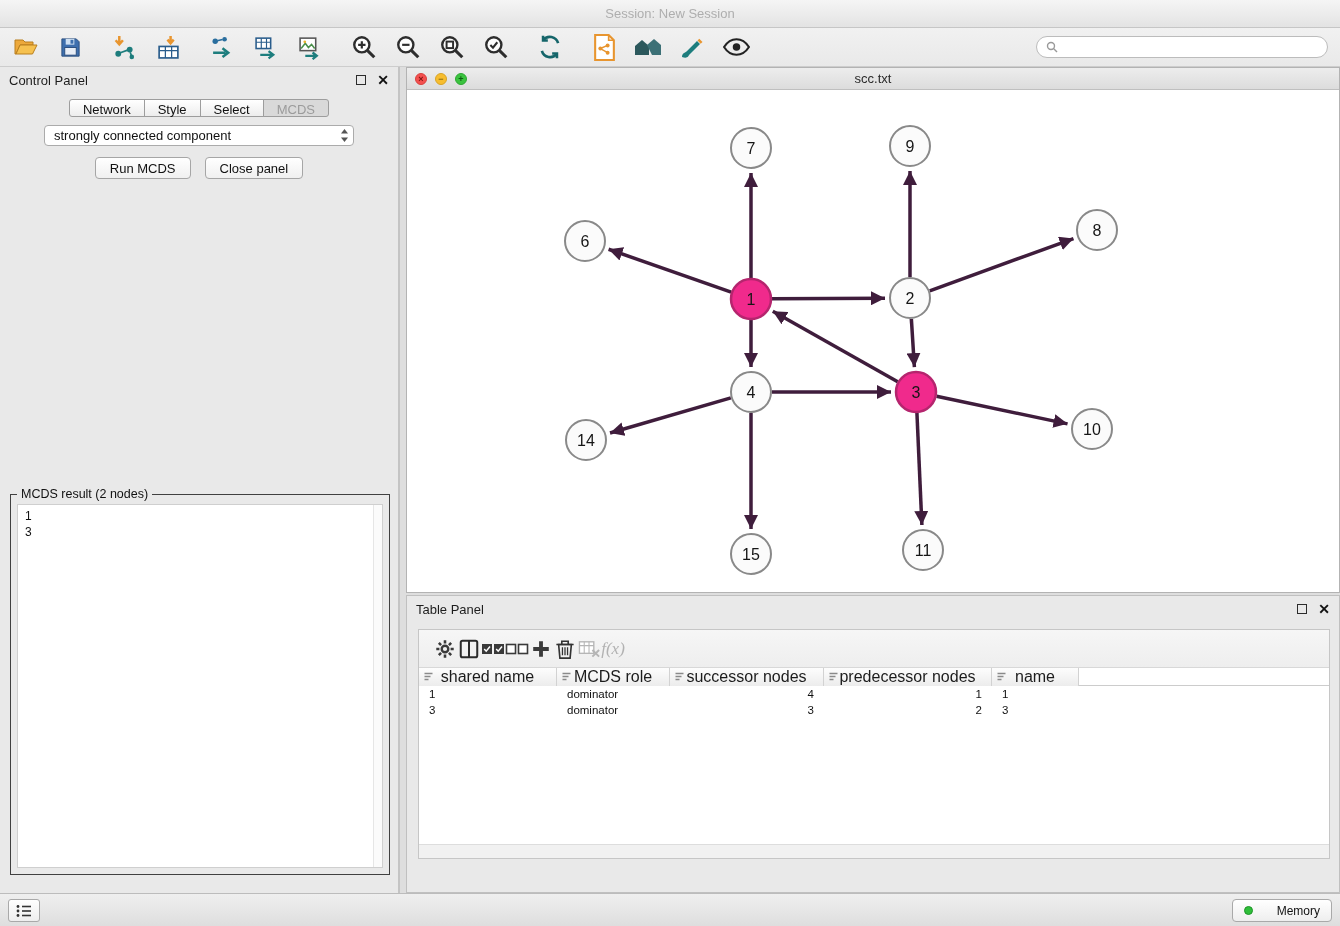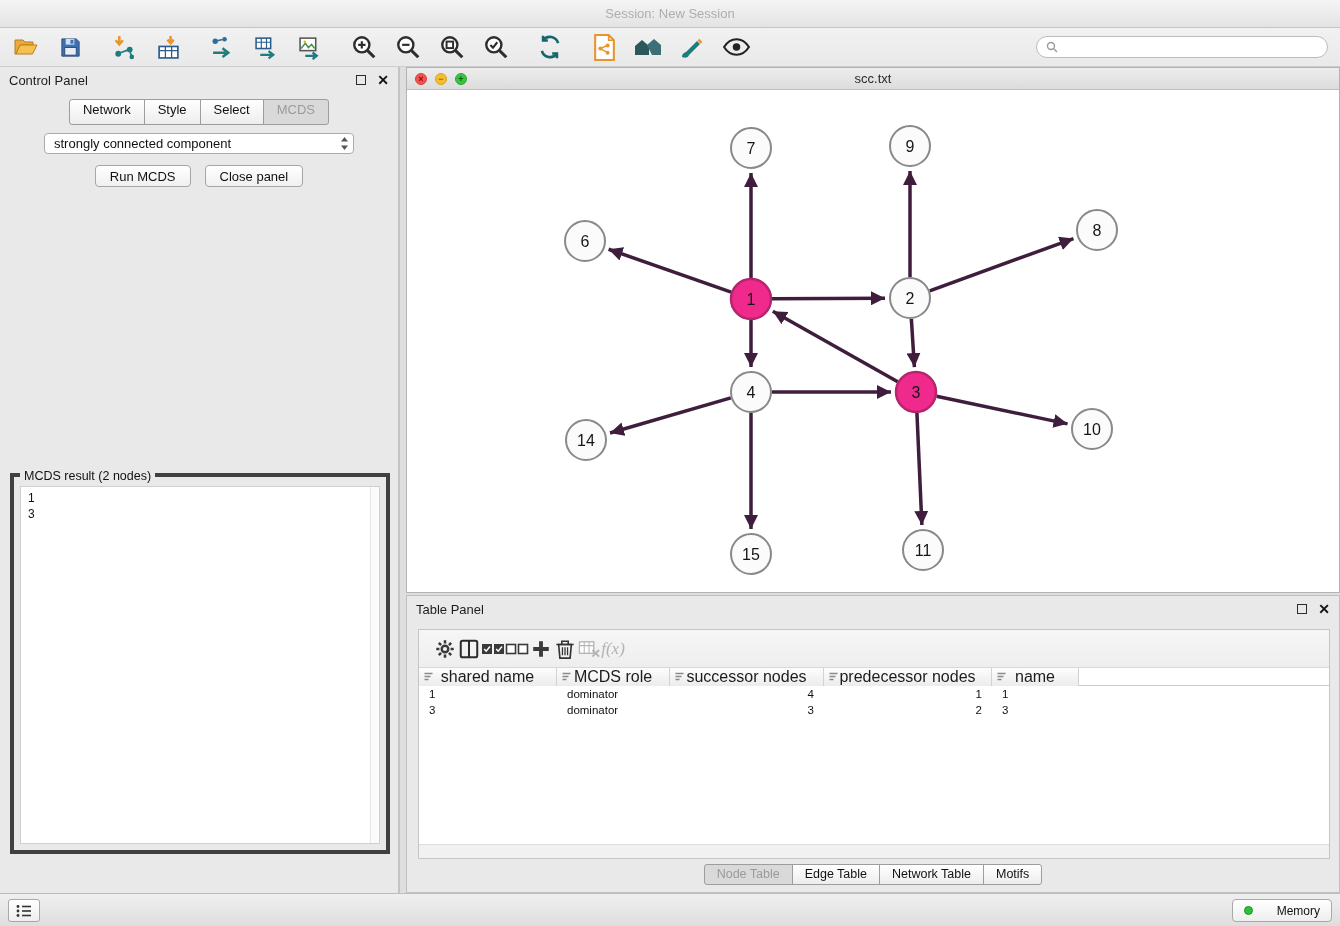--- a/index.html
+++ b/index.html
@@ -26,36 +26,36 @@
 
   
   .control-panel{position:absolute;left:0;top:67px;width:400px;height:826px;
     background:#e9e9e9;border-right:2px solid #c4c4c4;}
   .panel-header{height:26px;display:flex;align-items:center;padding:0 9px;font-size:13px;color:#1d1d1d;}
   .hdr-icons{margin-left:auto;display:flex;gap:11px;align-items:center;}
   .float-box{width:10px;height:10px;border:1.5px solid #2c2c2c;display:inline-block;}
   .close-x{font-size:14px;font-weight:bold;color:#111;line-height:10px;}
 
   .cp-tabs{display:flex;justify-content:center;margin-top:6px;}
-  .cp-tab{height:26px;padding:0 13px;font-size:13px;line-height:20px;color:#111;
+  .cp-tab{height:18px;padding:0 13px;font-size:13px;line-height:20px;color:#111;
     background:linear-gradient(#ffffff,#ededed);border:1px solid #9d9d9d;margin-left:-1px;cursor:default;}
   .cp-tab:first-child{border-radius:3px 0 0 3px;margin-left:0;}
   .cp-tab:last-child{border-radius:0 3px 3px 0;}
   .cp-tab.active{background:#d9d9d9;color:#9b9b9b;}
 
   .opt-label{text-align:center;margin-top:21px;font-size:13px;color:#111;}
   .criterion-select{width:310px;height:21px;margin:8px auto 0;background:#fff;
     border:1px solid #ababab;border-radius:4px;display:flex;align-items:center;
     padding:0 4px 0 9px;font-size:13px;color:#111;}
   .criterion-select .stepper{margin-left:auto;display:flex;align-items:center;}
   .cp-buttons{display:flex;justify-content:center;gap:14px;margin-top:11px;}
   .mac-btn{height:22px;padding:0 14px;font-size:13px;color:#111;
     background:linear-gradient(#ffffff,#f0f0f0);border:1px solid #a6a6a6;border-radius:4px;cursor:default;}
 
-  .result-group{position:absolute;left:10px;top:406px;width:380px;height:381px;border:4px solid #404040;}
+  .result-group{position:absolute;left:10px;top:427px;width:380px;height:381px;border:1px solid #404040;}
   .result-legend{position:absolute;top:-8px;left:6px;background:#e9e9e9;padding:0 4px;font-size:12.5px;color:#111;}
   .result-box{position:absolute;left:6px;right:6px;top:9px;bottom:6px;background:#fff;
     border:1px solid #cfcfcf;display:flex;}
   .result-text{flex:1;padding:3px 7px;font-size:12px;line-height:16px;color:#111;white-space:pre-line;}
   .result-scroll{width:9px;background:#fbfbfb;border-left:1px solid #e6e6e6;}
 
   
   .network-window{position:absolute;left:406px;top:67px;width:934px;height:526px;
     background:#fff;border:1px solid #b3b3b3;}
   .nw-titlebar{height:22px;background:linear-gradient(#ededed,#dcdcdc);border-bottom:1px solid #bfbfbf;
@@ -475,26 +475,20 @@
         <div class="grid-row">
           <div class="grid-cell" style="width: 138px; text-align: left;">3</div>
           <div class="grid-cell" style="width: 113px; text-align: left;">dominator</div>
           <div class="grid-cell" style="width: 154px; text-align: right;">3</div>
           <div class="grid-cell" style="width: 168px; text-align: right;">2</div>
           <div class="grid-cell" style="width: 87px; text-align: left;">3</div>
         </div>
       </div>
     <div class="grid-hscroll"></div>
   </div>
-  <div class="bt-tabs">
-      <div class="bt-tab active">Node Table</div>
-      <div class="bt-tab">Edge Table</div>
-      <div class="bt-tab">Network Table</div>
-      <div class="bt-tab">Motifs</div>
-    </div>
 </div>
 
 <div class="status-bar">
   <div class="sb-btn">
     <svg width="18" height="16" viewBox="0 0 18 16">
       <circle cx="3" cy="3.5" r="1.4" fill="#333"></circle>
         <path d="M7 3.5h9" stroke="#333" stroke-width="1.6"></path>
       <circle cx="3" cy="8" r="1.4" fill="#333"></circle>
         <path d="M7 8h9" stroke="#333" stroke-width="1.6"></path>
       <circle cx="3" cy="12.5" r="1.4" fill="#333"></circle>

